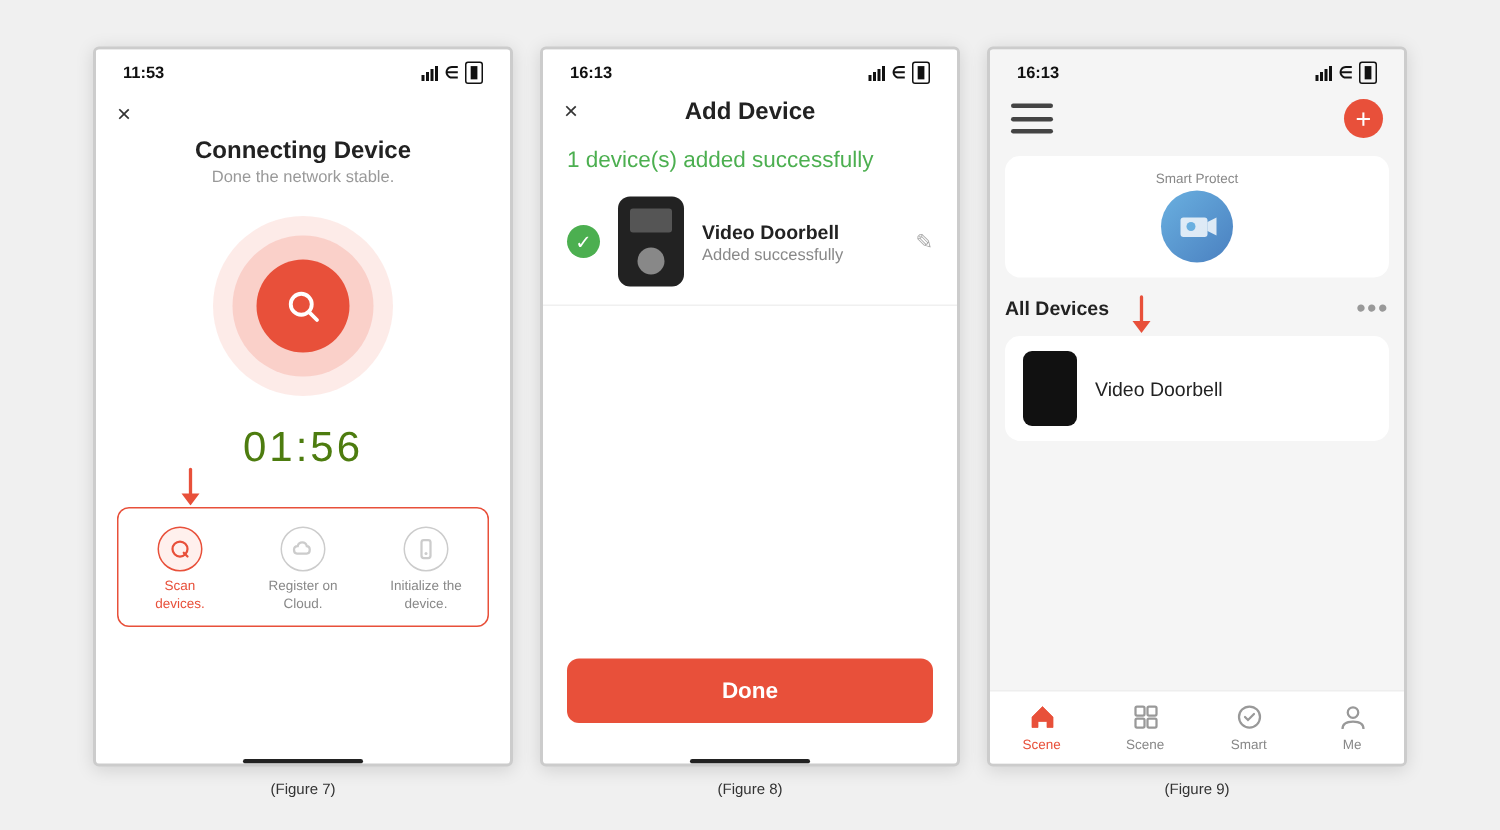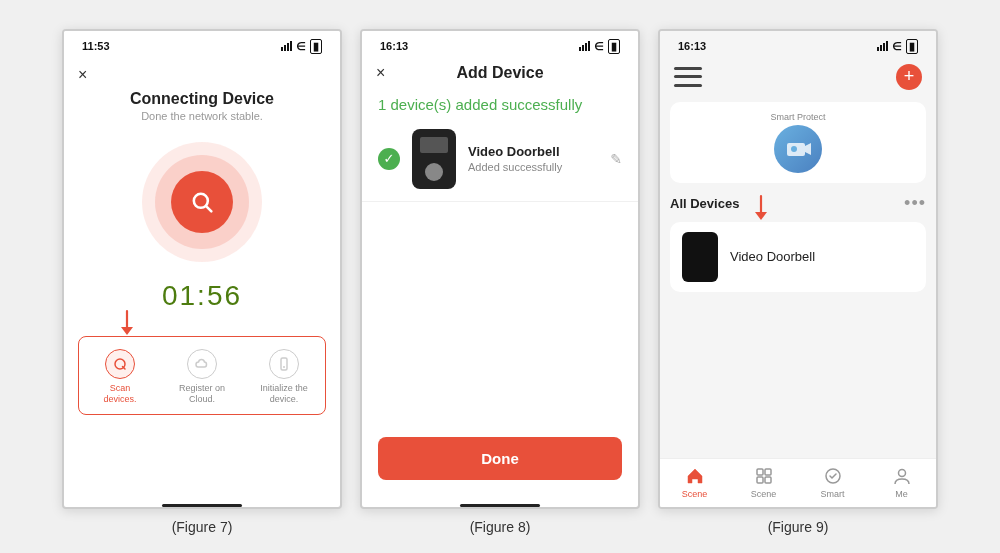--- a/index.html
+++ b/index.html
@@ -509,21 +509,21 @@
       border-radius: 2px;
       margin: 4px auto 0 auto;
     }
 
     
     .arrow-svg {
       display: block;
     }
 
     .fig-caption {
-      font-size: 14px;
+      font-size: 10px;
       color: #333;
       text-align: center;
       margin-top: 4px;
     }
 
     .signal-bar {
       display: inline-flex;
       align-items: flex-end;
       gap: 1px;
       height: 10px;

